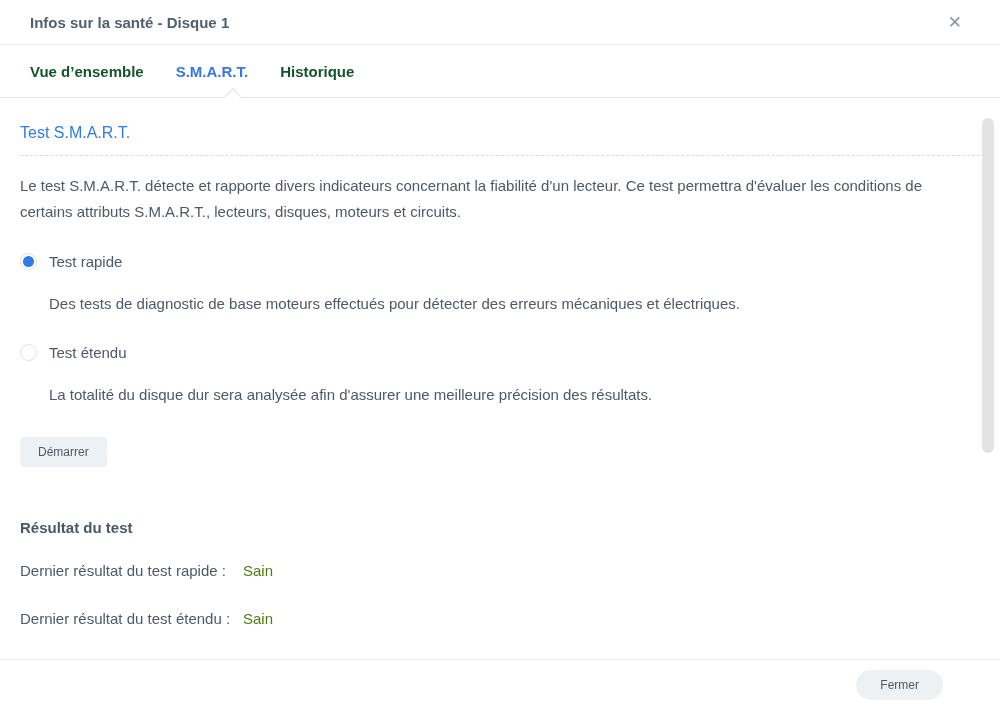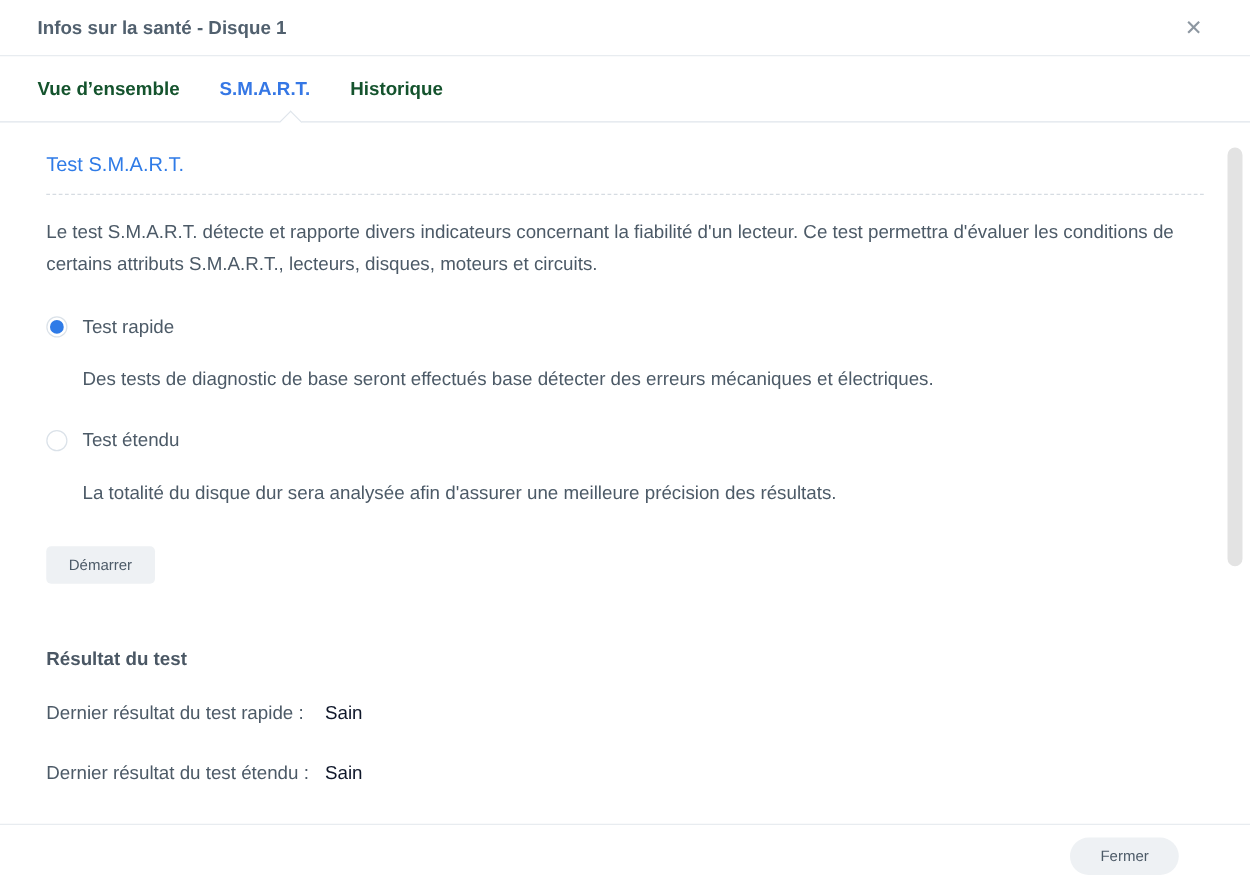--- a/index.html
+++ b/index.html
@@ -42,21 +42,21 @@
     position: absolute;
     bottom: -7px;
     width: 13px; height: 13px;
     background: #fff;
     border-top: 1px solid #dfe5eb;
     border-left: 1px solid #dfe5eb;
     transform: rotate(45deg);
   }
 
   
-  .content { position: relative; flex: 1 1 auto; padding: 0 37px; overflow: hidden; }
+  .content { position: relative; flex: 1 1 auto; padding: 0 20px; overflow: hidden; }
   .section-heading { font-size: 16px; font-weight: normal; color: #2f7be7; margin-top: 26px; }
   .dashed-divider { border: none; border-top: 1px dashed #d6dce2; margin-top: 13px; }
   .intro-text { margin-top: 17px; line-height: 26px; max-width: 930px; }
 
   
   .radio-row { display: flex; align-items: flex-start; gap: 12px; margin-top: 28px; cursor: pointer; }
   .radio-circle {
     width: 17px; height: 17px; border-radius: 50%;
     border: 1px solid #dbe2e9; background: #fff;
     display: inline-flex; align-items: center; justify-content: center;
@@ -79,21 +79,21 @@
     padding: 8px 18px;
     border-radius: 4px;
     cursor: pointer;
   }
   .start-btn { margin-top: 30px; }
 
   
   .results-heading { font-weight: bold; font-size: 15px; color: #4a5764; margin-top: 52px; }
   .result-row { display: flex; margin-top: 22px; }
   .result-label { width: 223px; line-height: 26px; flex: 0 0 auto; }
-  .result-value { color: #0f172a; line-height: 26px; }
+  .result-value { color: #4d7c0f; line-height: 26px; }
 
   
   .scrollbar-track { position: absolute; top: 0; right: 6px; width: 12px; height: 100%; }
   .scrollbar-thumb {
     position: absolute; top: 20px; right: 0;
     width: 12px; height: 335px;
     background: #e3e3e3; border-radius: 6px;
   }
 
   
@@ -128,21 +128,21 @@
     <div class="section-heading">Test S.M.A.R.T.</div>
     <hr class="dashed-divider">
 
     <p class="intro-text">Le test S.M.A.R.T. détecte et rapporte divers indicateurs concernant la fiabilité d'un lecteur. Ce test permettra d'évaluer les conditions de certains attributs S.M.A.R.T., lecteurs, disques, moteurs et circuits.</p>
 
     
     <div class="radio-row">
       <span class="radio-circle checked"></span>
       <span>Test rapide</span>
     </div>
-    <div class="radio-desc">Des tests de diagnostic de base seront effectués base détecter des erreurs mécaniques et électriques.</div>
+    <div class="radio-desc">Des tests de diagnostic de base moteurs effectués pour détecter des erreurs mécaniques et électriques.</div>
 
     
     <div class="radio-row">
       <span class="radio-circle"></span>
       <span>Test étendu</span>
     </div>
     <div class="radio-desc">La totalité du disque dur sera analysée afin d'assurer une meilleure précision des résultats.</div>
 
     <button class="btn start-btn">Démarrer</button>
 

